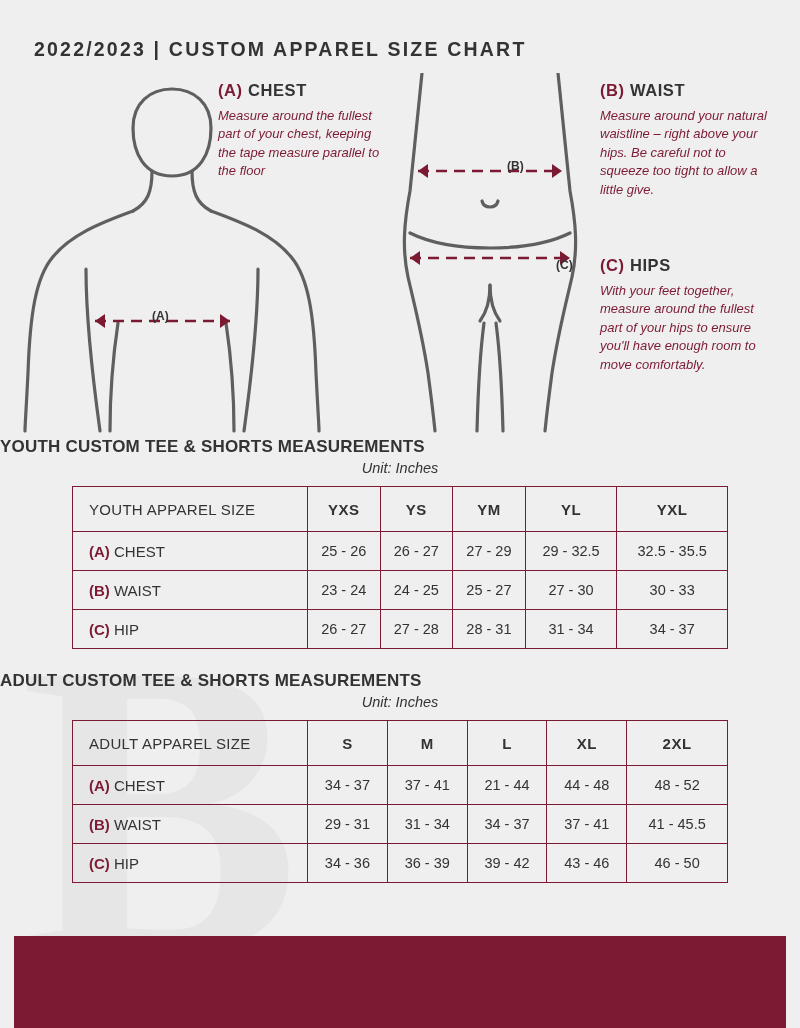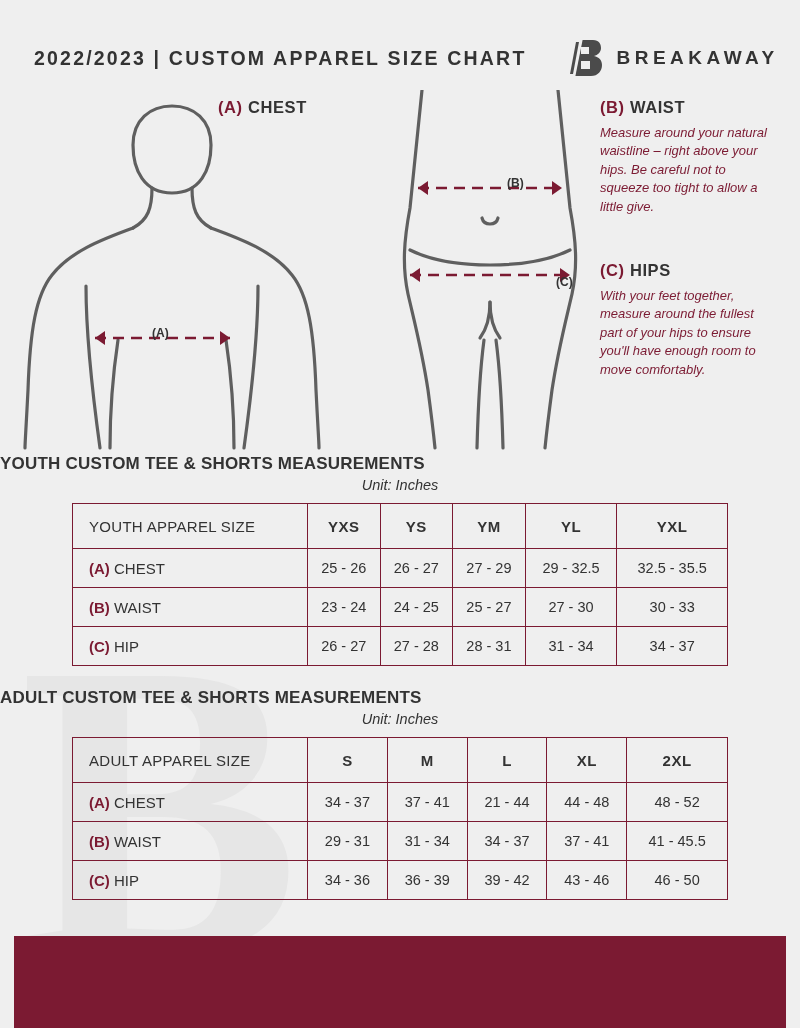--- a/index.html
+++ b/index.html
@@ -93,21 +93,21 @@
   }
   .callout p {
     margin: 0;
     font-size: 13px;
     font-style: italic;
     line-height: 1.42;
     color: #7b1a32;
   }
   .callout-a { left: 218px; top: 8px; width: 170px; }
   .callout-b { left: 600px; top: 8px; width: 175px; }
-  .callout-c { left: 600px; top: 171px; width: 175px; }
+  .callout-c { left: 600px; top: 183px; width: 175px; }
 
   
   .table-block {
     position: relative;
     z-index: 2;
     margin-top: 4px;
   }
   .table-title {
     text-align: left;
     font-size: 17px;
@@ -173,32 +173,20 @@
     z-index: 3;
   }
 </style>
 </head>
 <body>
 
 <div class="watermark">B</div>
 
 <div class="header">
   <div class="header-title">2022/2023  |  CUSTOM APPAREL SIZE CHART</div>
-  <div class="brand">
-    <div class="brand-mark">
-      <svg width="34" height="40" viewBox="0 0 34 40">
-        <path d="M4 2 L24 2 C30 2 32 6 32 10 C32 14 29 17 25 18 C30 19 33 22 33 27 C33 33 29 38 22 38 L4 38 Z" fill="#4b4b4b"></path>
-        <path d="M0 0 L14 0 L6 40 L0 40 Z" fill="#efefef"></path>
-        <path d="M7 4 L10 4 L4 36 L1 36 Z" fill="#4b4b4b"></path>
-        <path d="M12 9 L20 9 L20 16 L12 16 Z" fill="#efefef"></path>
-        <path d="M12 23 L21 23 L21 31 L12 31 Z" fill="#efefef"></path>
-      </svg>
-    </div>
-    <div class="brand-name">BREAKAWAY</div>
-  </div>
 </div>
 
 <div class="figures">
 
   <svg class="fig-svg" width="600" height="360" viewBox="0 0 600 360">
     <g fill="none" stroke="#5f5f5f" stroke-width="3.2" stroke-linecap="round">
 
       <path d="M133 55 C133 30 150 16 172 16 C194 16 211 30 211 55 C211 80 200 103 172 103 C144 103 133 80 133 55 Z"></path>
 
       <path d="M152 98 C152 118 148 130 133 138"></path>
@@ -245,20 +233,21 @@
     <path d="M190 185 l-10 -7 l0 14 Z" fill="#7b1a32"></path>
   </svg>
   <div style="position:absolute; left:507px; top:86px; font-size:12px; font-weight:bold; color:#333; z-index:3;">(B)</div>
   <div style="position:absolute; left:556px; top:185px; font-size:12px; font-weight:bold; color:#333; z-index:3;">(C)</div>
 
   <div class="callout callout-a">
     <h3>
       <span class="tag">(A)</span>
       <span>CHEST</span>
     </h3>
+    <p>Measure around the fullest part of your chest, keeping the tape measure parallel to the floor</p>
   </div>
 
   <div class="callout callout-b">
     <h3>
       <span class="tag">(B)</span>
       <span>WAIST</span>
     </h3>
     <p>Measure around your natural waistline – right above your hips. Be careful not to squeeze too tight to allow a little give.</p>
   </div>
 

